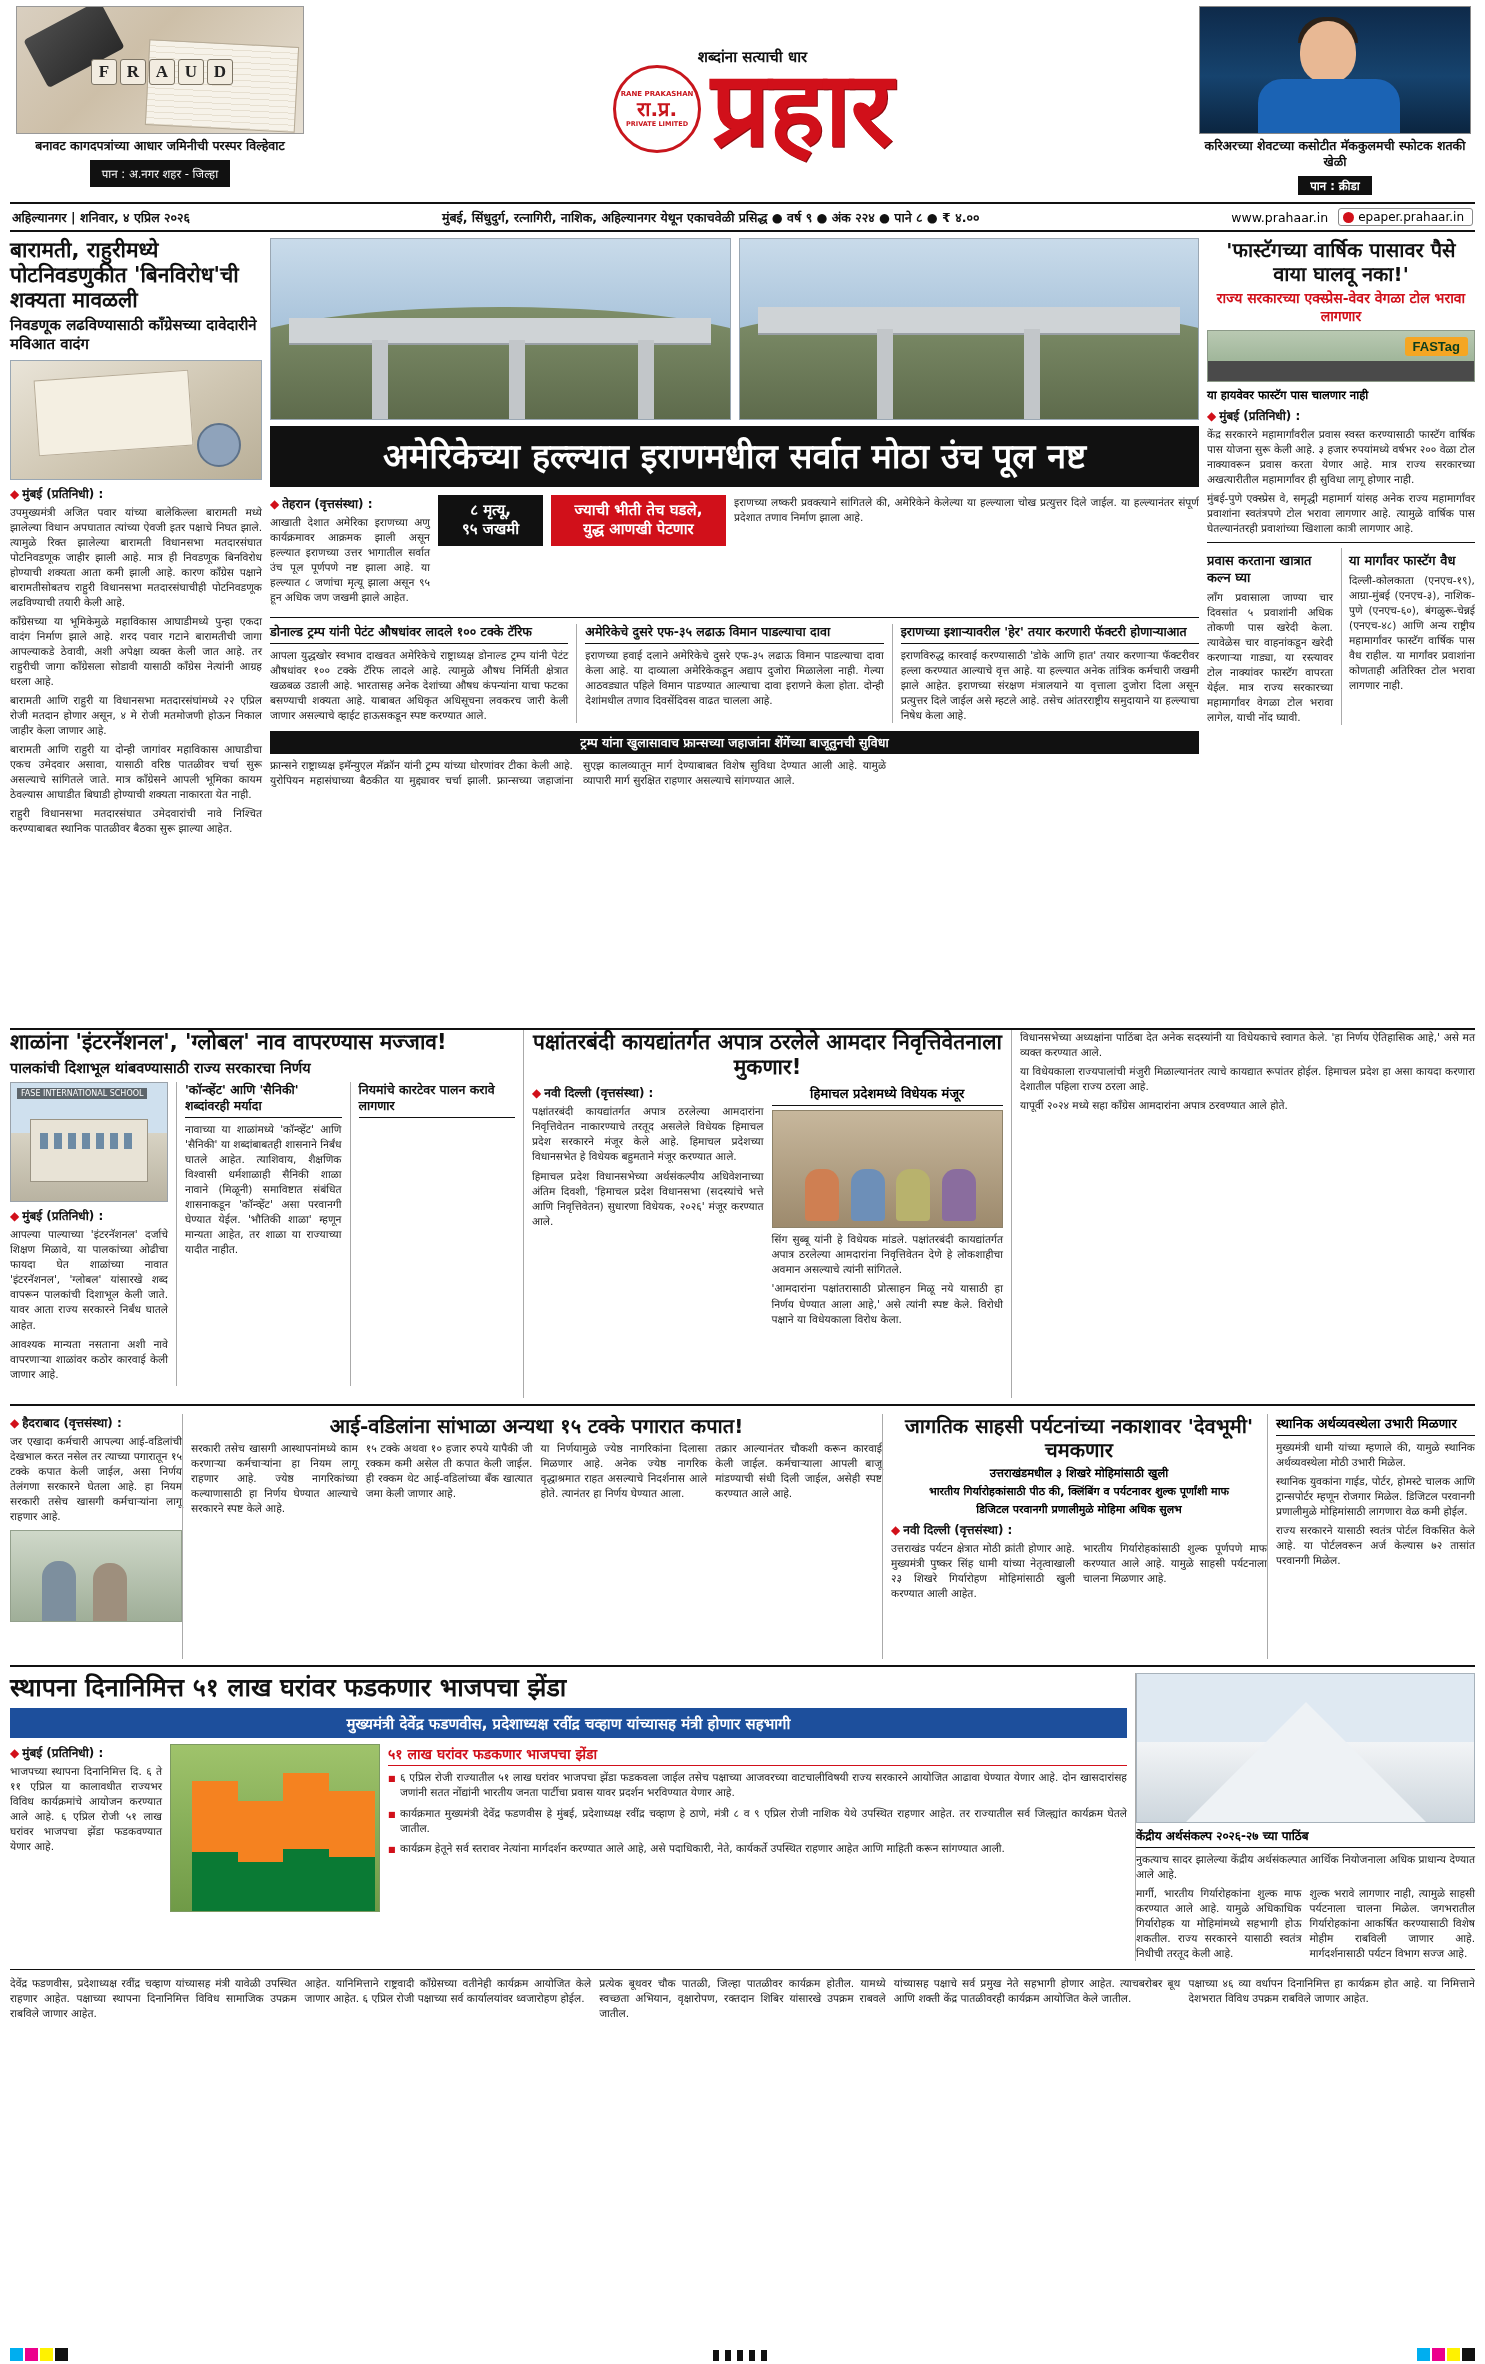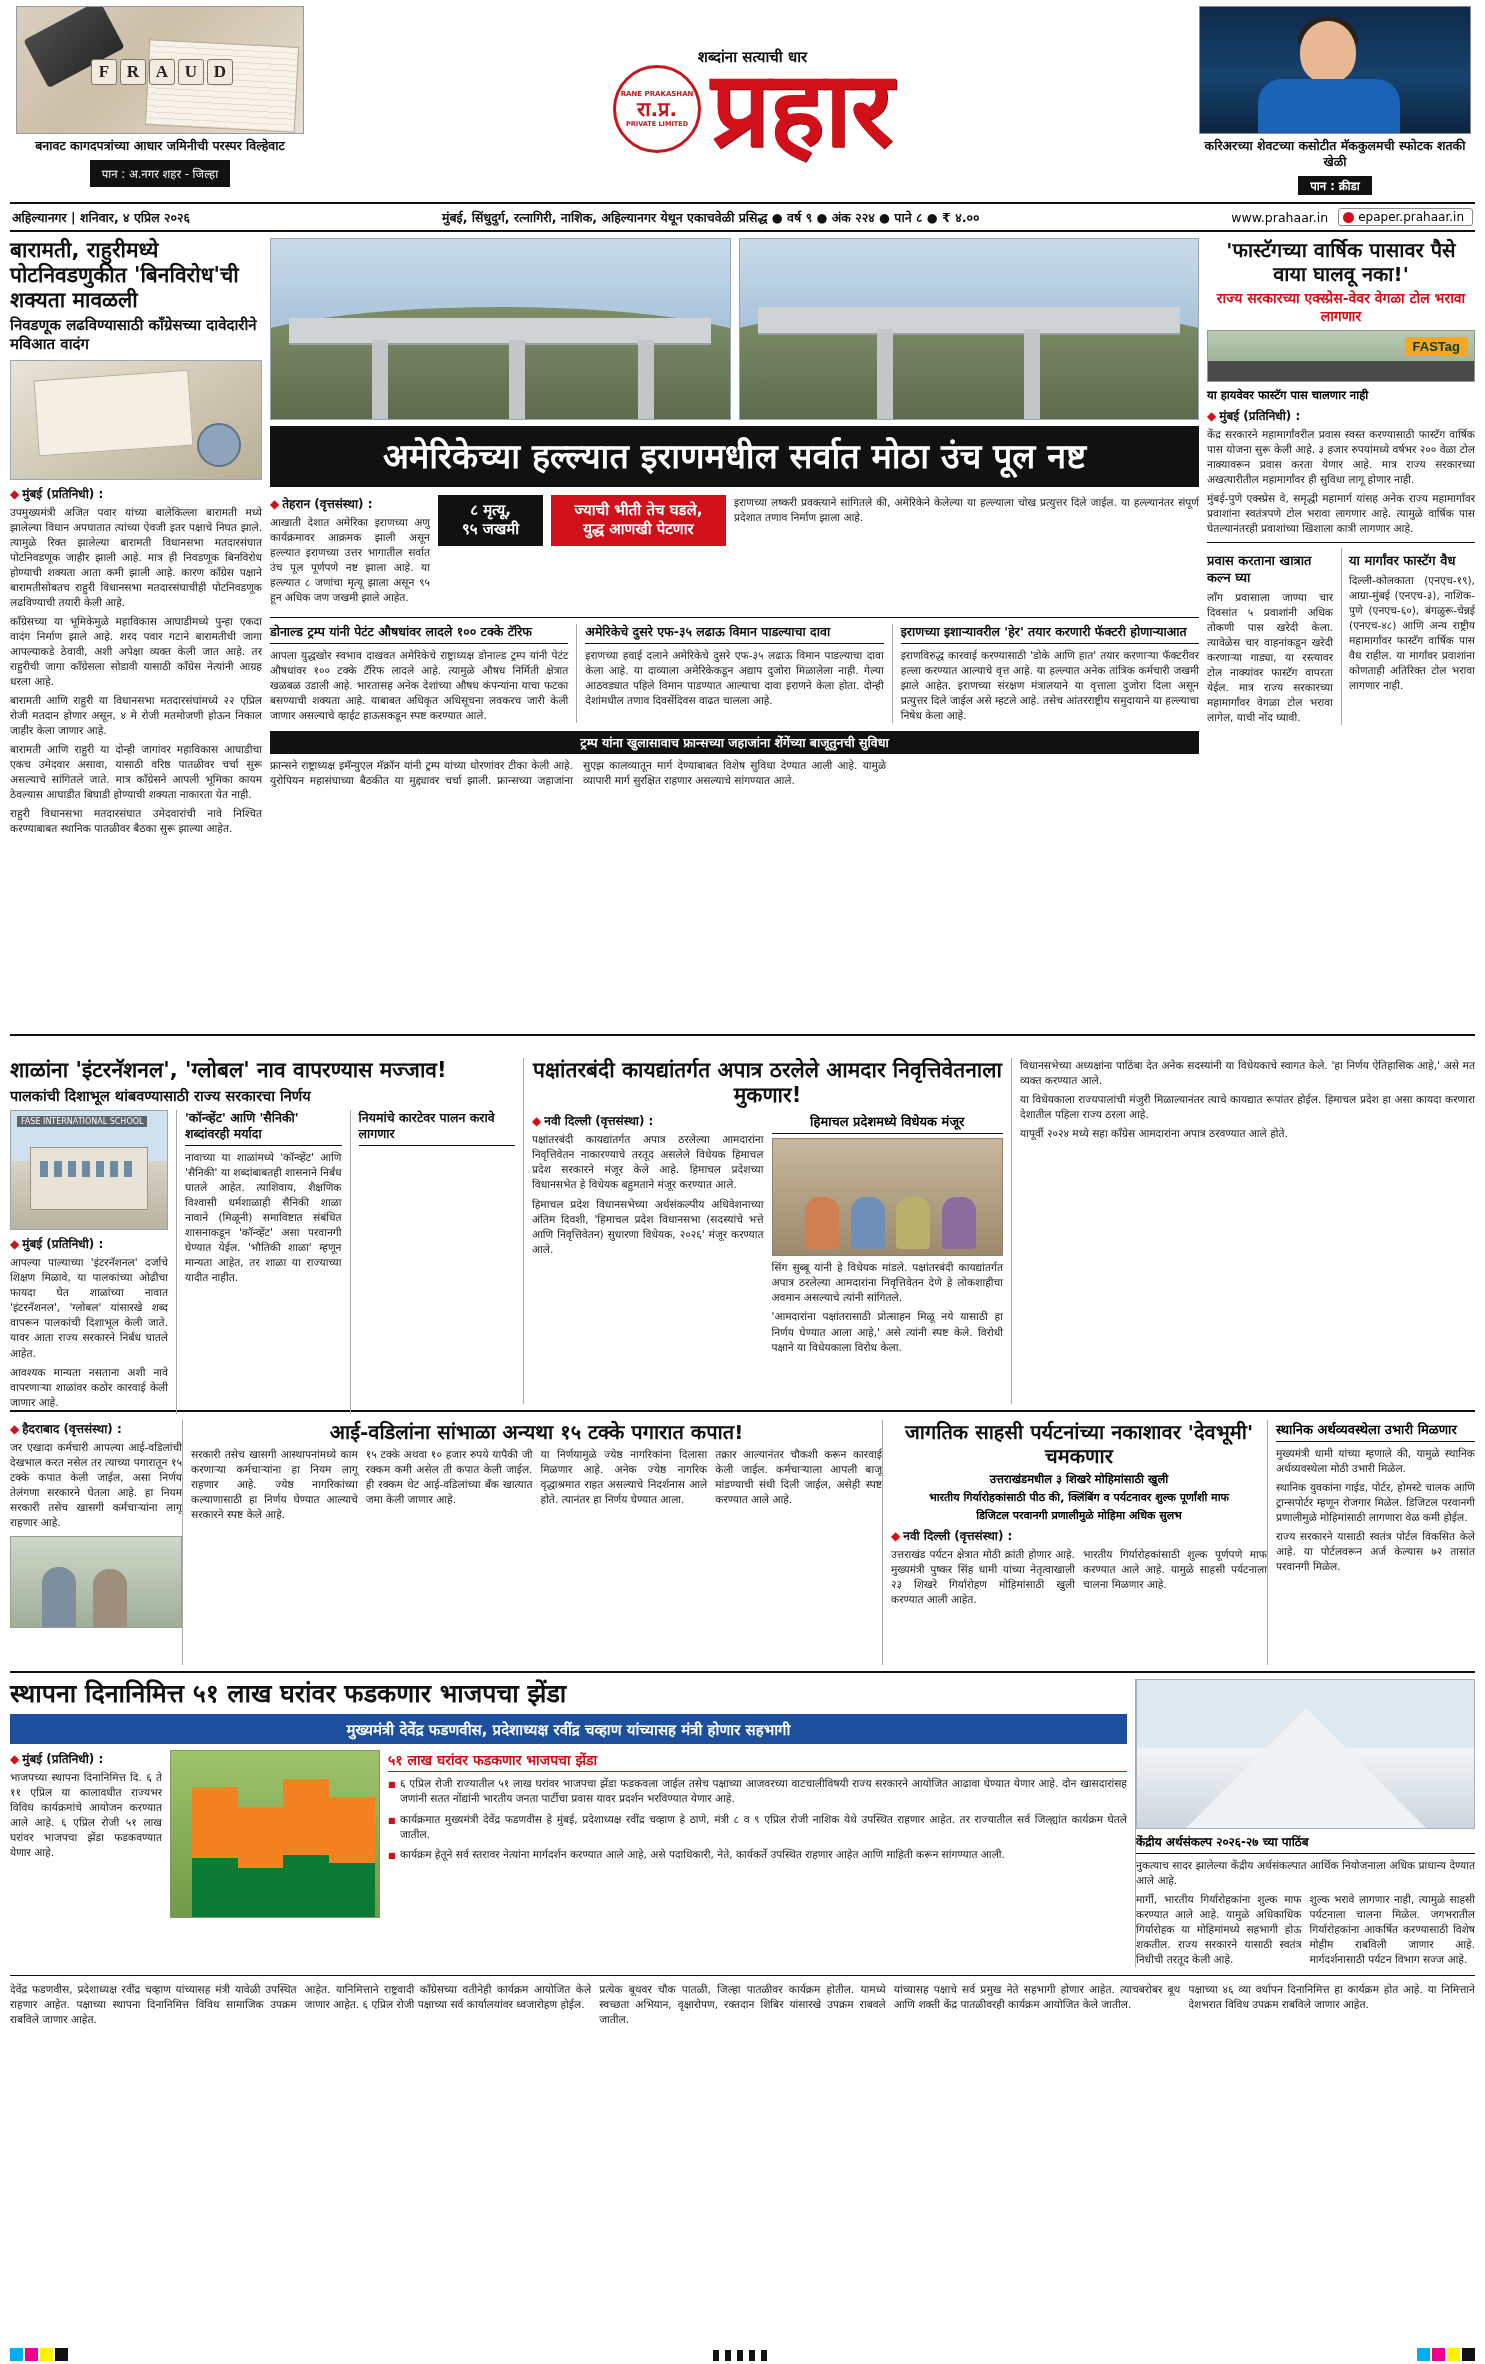--- a/index.html
+++ b/index.html
@@ -334,21 +334,21 @@
   }
   .mini-hl {
     font-size: 13px; font-weight: bold; line-height: 1.3;
     color: #111; margin: 5px 0 3px;
   }
 
   
   .mid {
     display: flex; gap: 8px;
     border-top: 2px solid #111;
-    margin-top: 6px; padding-top: 22px;
+    margin-top: 0; padding-top: 0;
     height: 370px;
   }
   .mid-l { width: 505px; }
   .mid-c { width: 480px; }
   .mid-r { flex: 1; }
   .hl-b {
     font-size: 21px; font-weight: bold; line-height: 1.2;
     color: #111; margin-bottom: 4px;
   }
   .sub-b {

